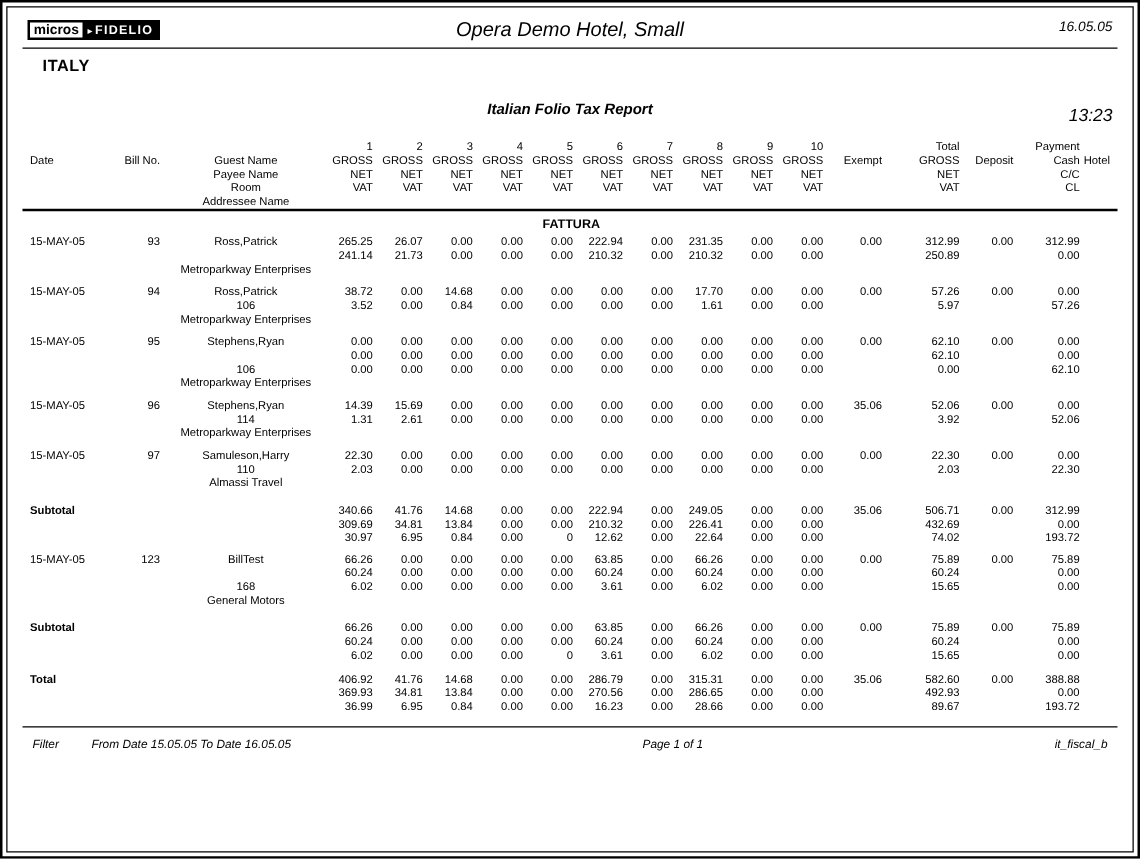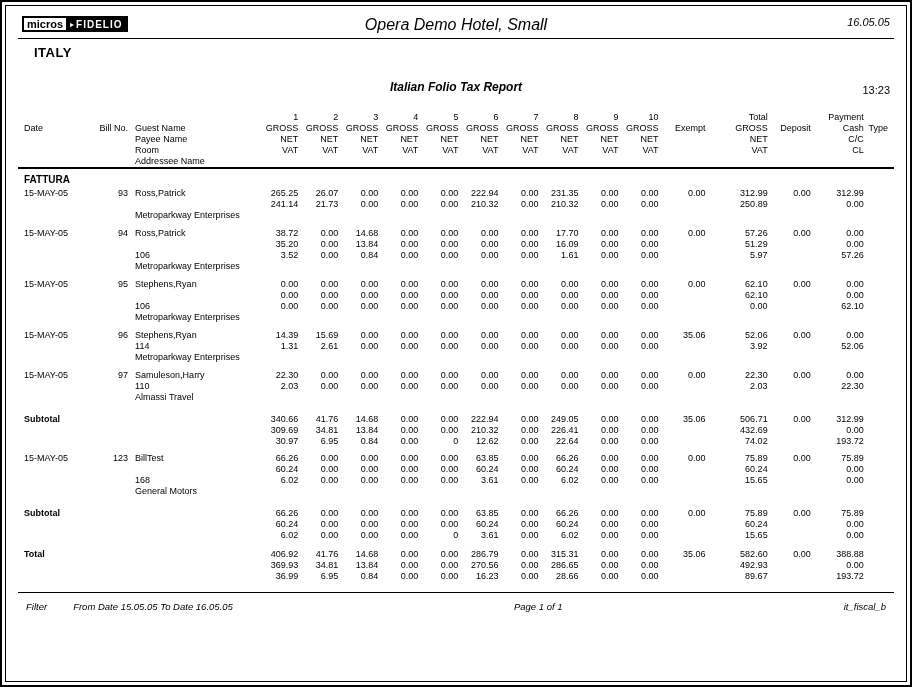--- a/index.html
+++ b/index.html
@@ -25,30 +25,30 @@
   .logo .fidelio { background:#000; color:#fff; padding:1px 5px 0 2px; letter-spacing:1px; font-size:10px; display:flex; align-items:center; }
   .logo .arrow { color:#fff; font-size:8px; margin-right:1px; }
   .hotel-title { text-align:center; font-style:italic; font-size:16px; padding-top:2px; }
   .header-date { text-align:right; font-style:italic; font-size:11px; padding-top:2px; }
   .country { font-weight:bold; font-size:13px; margin:6px 0 0 12px; letter-spacing:0.5px; }
   .rule { border-top:1px solid #000; margin:0 -4px; }
   .rule.top { margin-top:4px; }
   .rule.thick { border-top:2px solid #000; }
   .title-row { position:relative; margin-top:20px; height:18px; }
   .report-title { position:absolute; left:0; right:0; text-align:center; font-style:italic; font-weight:bold; font-size:12px; }
-  .report-time { position:absolute; right:0; top:4px; font-size:11px; }
+  .report-time { position:absolute; right:0; top:4px; font-style:italic; font-size:14px; }
   table { border-collapse:collapse; table-layout:fixed; width:100%; }
   td { font-size:9px; line-height:11px; padding:0; white-space:nowrap; overflow:visible; vertical-align:bottom; }
   .num { text-align:right; }
   .c-date { text-align:left; padding-left:2px; }
   .c-bill { text-align:right; }
-  .c-name { text-align:left; padding-left:7px;margin-top:45px; }
+  .c-name { text-align:center; padding-left:7px;margin-top:45px; }
   .c-type { text-align:right; padding-right:2px; }
   .bold { font-weight:bold; }
-  .sec-label td { font-weight:bold; font-size:10px; padding:5px 0 3px 2px; }
+  .sec-label td { font-weight:bold; font-size:10px; padding:5px 0 3px 2px;text-align:center; }
   .header-table { margin-top:14px; }
   .header-table td { line-height:11px; }
   .spacer td { line-height:8px; font-size:1px; }
   .footer {
     display:flex; justify-content:space-between;
     font-style:italic; font-size:9.5px; margin-top:8px; padding:0 4px;
   }
   .footer .left .flt { margin-right:26px; }
 </style>
 </head>
@@ -133,21 +133,21 @@
             <td class="num">GROSS</td>
             <td class="num">GROSS</td>
             <td class="num">GROSS</td>
             <td class="num">GROSS</td>
             <td class="num">GROSS</td>
             <td class="num">GROSS</td>
             <td class="num">Exempt</td>
             <td class="num">GROSS</td>
             <td class="num">Deposit</td>
             <td class="num">Cash</td>
-            <td class="c-type">Type</td>
+            <td class="c-type">Hotel</td>
           </tr>
           <tr>
             <td class="c-date"></td>
             <td class="c-bill num"></td>
             <td class="c-name">Payee Name</td>
             <td class="num">NET</td>
             <td class="num">NET</td>
             <td class="num">NET</td>
             <td class="num">NET</td>
             <td class="num">NET</td>
@@ -311,40 +311,20 @@
             <td class="num">0.00</td>
             <td class="num">0.00</td>
             <td class="num">57.26</td>
             <td class="num">0.00</td>
             <td class="num">0.00</td>
             <td class="c-type"></td>
           </tr>
           <tr>
             <td class="c-date"></td>
             <td class="c-bill num"></td>
-            <td class="c-name"></td>
-            <td class="num">35.20</td>
-            <td class="num">0.00</td>
-            <td class="num">13.84</td>
-            <td class="num">0.00</td>
-            <td class="num">0.00</td>
-            <td class="num">0.00</td>
-            <td class="num">0.00</td>
-            <td class="num">16.09</td>
-            <td class="num">0.00</td>
-            <td class="num">0.00</td>
-            <td class="num"></td>
-            <td class="num">51.29</td>
-            <td class="num"></td>
-            <td class="num">0.00</td>
-            <td class="c-type"></td>
-          </tr>
-          <tr>
-            <td class="c-date"></td>
-            <td class="c-bill num"></td>
             <td class="c-name">106</td>
             <td class="num">3.52</td>
             <td class="num">0.00</td>
             <td class="num">0.84</td>
             <td class="num">0.00</td>
             <td class="num">0.00</td>
             <td class="num">0.00</td>
             <td class="num">0.00</td>
             <td class="num">1.61</td>
             <td class="num">0.00</td>

